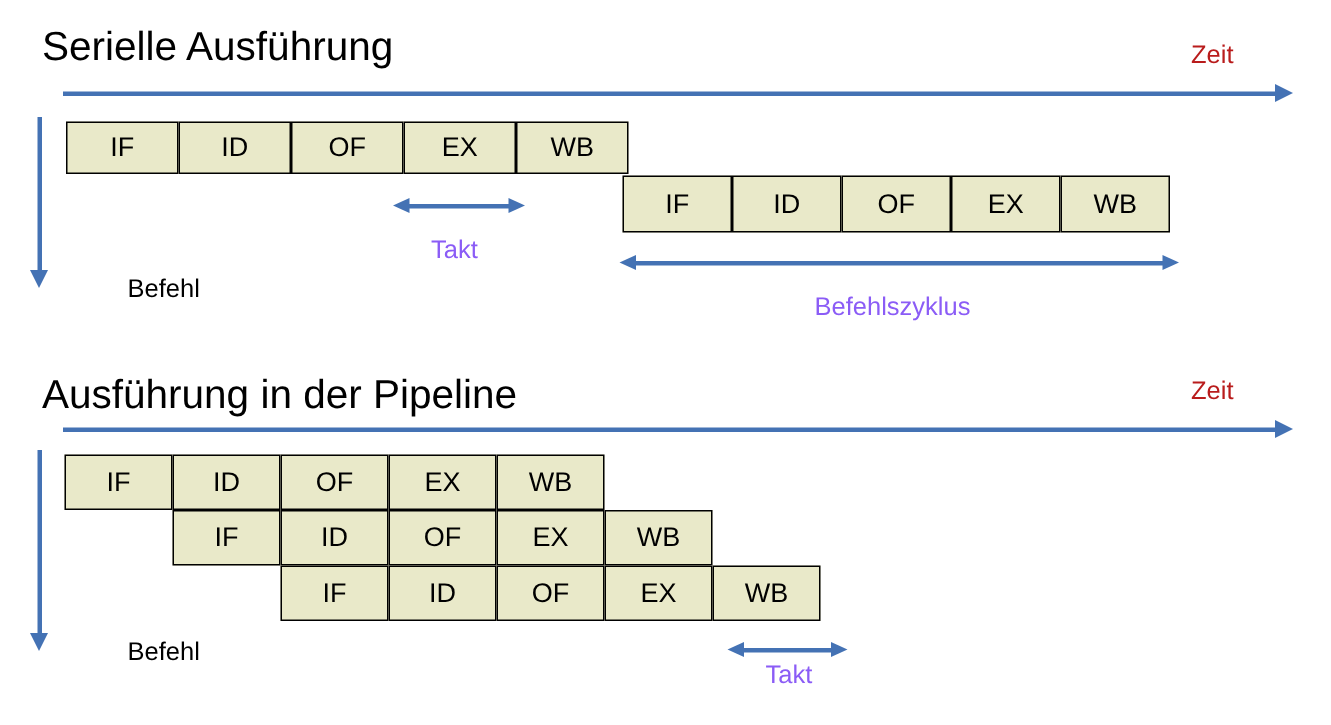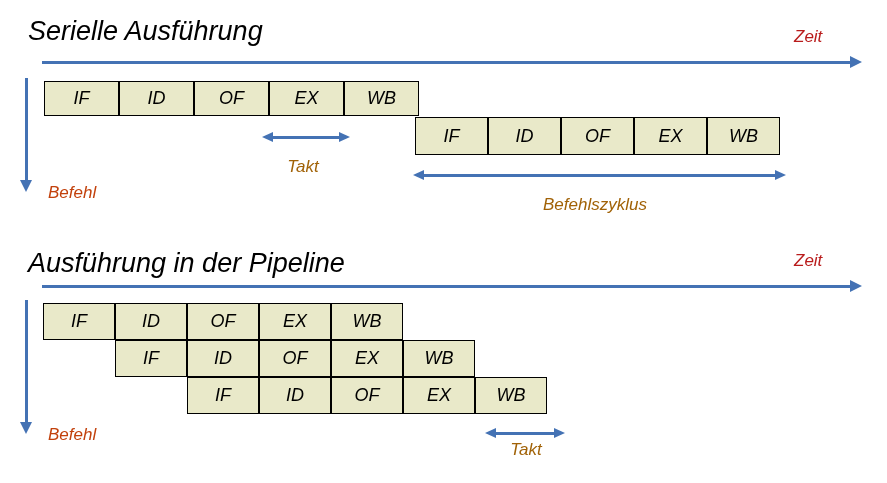--- a/index.html
+++ b/index.html
@@ -7,21 +7,20 @@
     padding: 0;
     background: #ffffff;
   }
   #canvas {
     position: relative;
     width: 887px;
     height: 483px;
     background: #ffffff;
     font-family: "Liberation Sans", sans-serif;
     overflow: hidden;
-    font-style: italic;
   }
   .section-title {
     position: absolute;
     font-size: 27px;
     color: #000000;
     white-space: nowrap;
     letter-spacing: 0px;
   }
   .timeline-line {
     position: absolute;
@@ -60,22 +59,23 @@
   .vaxis-head {
     position: absolute;
     width: 0; height: 0;
     border-left: 6px solid transparent;
     border-right: 6px solid transparent;
     border-top: 12px solid #4472B4;
   }
   .befehl-label {
     position: absolute;
     font-size: 17px;
-    color: #c2410c;
+    color: #000000;
     white-space: nowrap;
+    margin-left: 37px;
   }
   .dim-line {
     position: absolute;
     height: 2.5px;
     background: #4472B4;
   }
   .dim-head-left {
     position: absolute;
     width: 0; height: 0;
     border-top: 5.5px solid transparent;
@@ -85,21 +85,21 @@
   .dim-head-right {
     position: absolute;
     width: 0; height: 0;
     border-top: 5.5px solid transparent;
     border-bottom: 5.5px solid transparent;
     border-left: 11px solid #4472B4;
   }
   .dim-label {
     position: absolute;
     font-size: 17px;
-    color: #a16207;
+    color: #8b5cf6;
     white-space: nowrap;
     text-align: center;
   }
 </style>
 </head>
 <body>
 
 <div id="canvas">
 
   <div>

